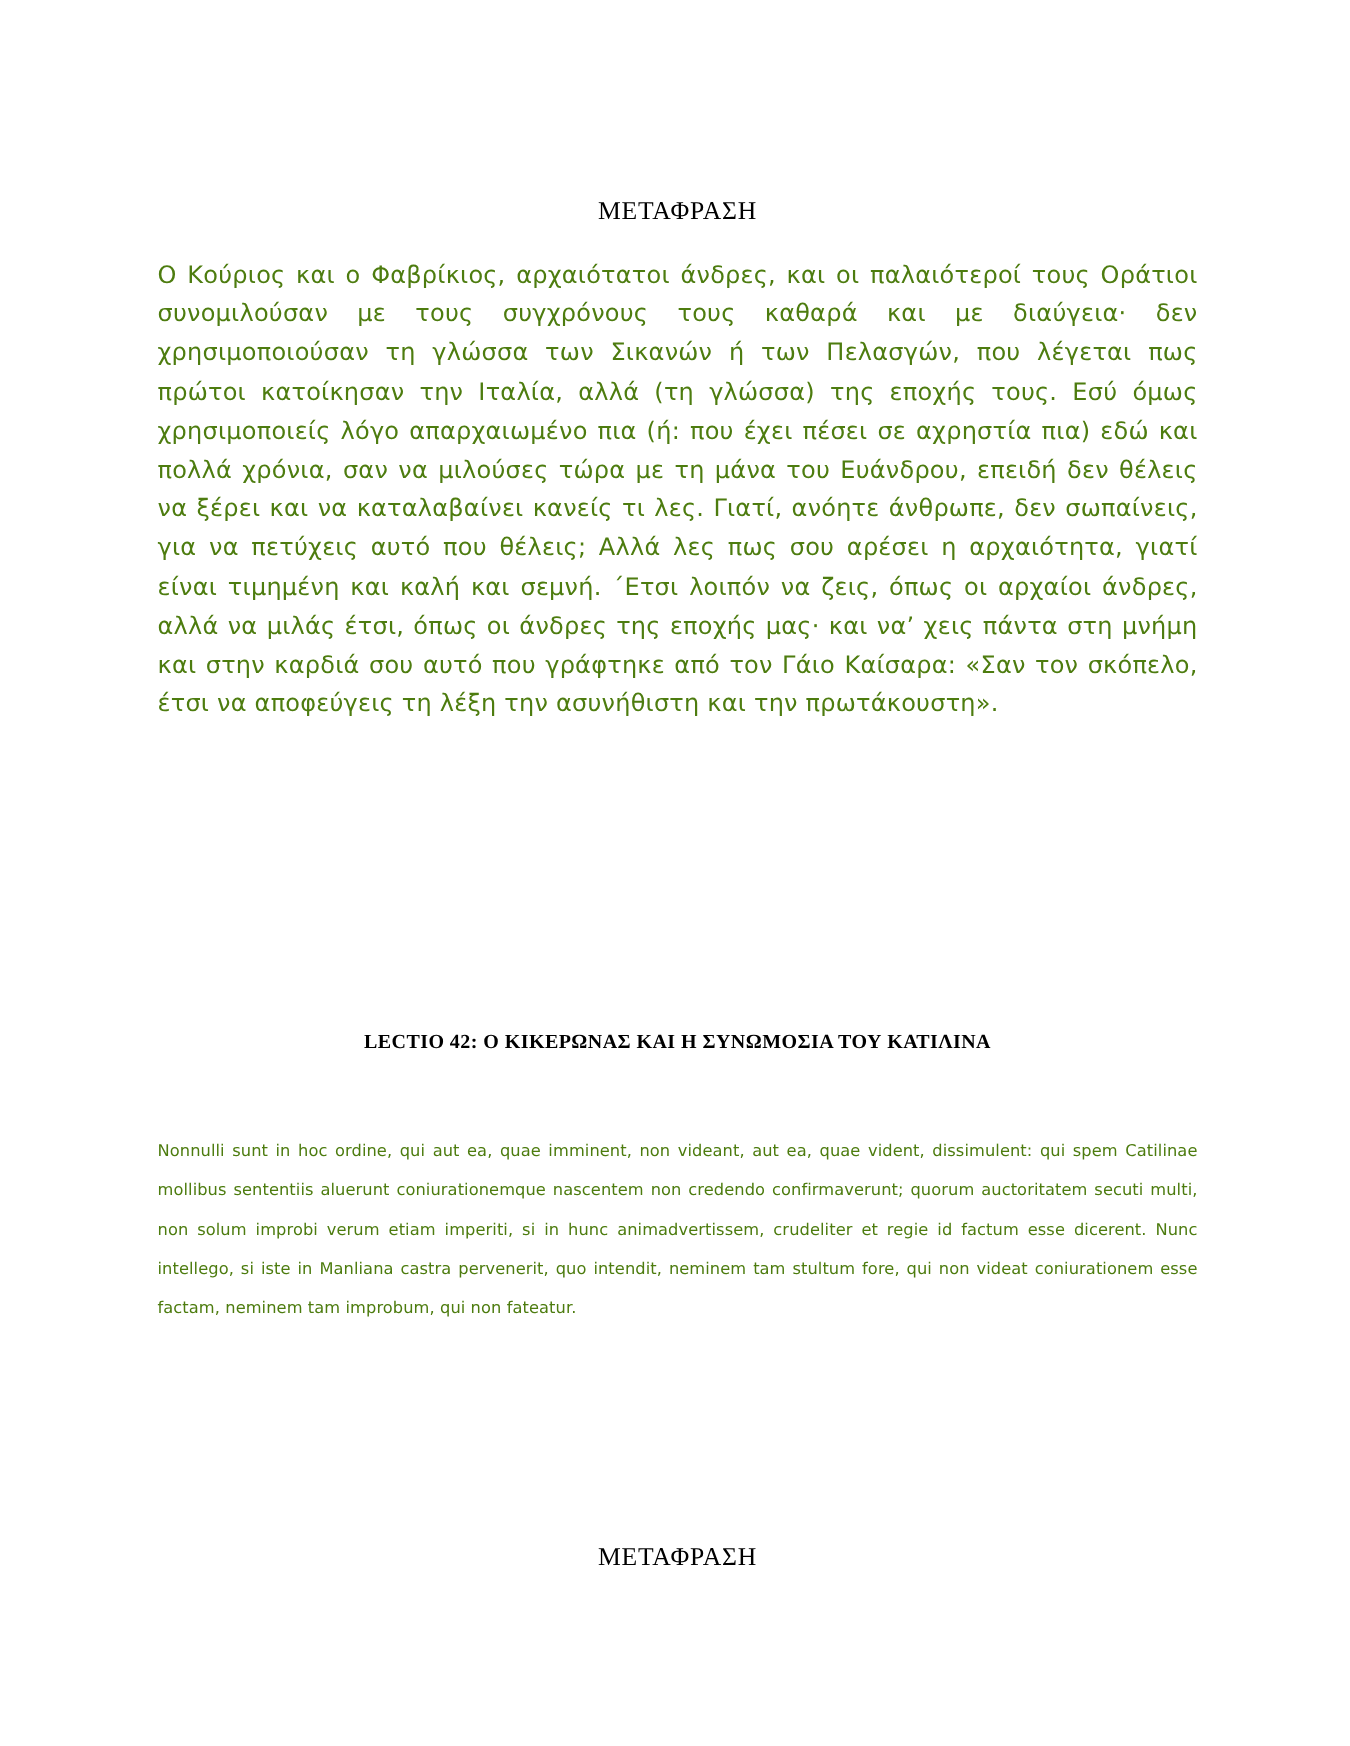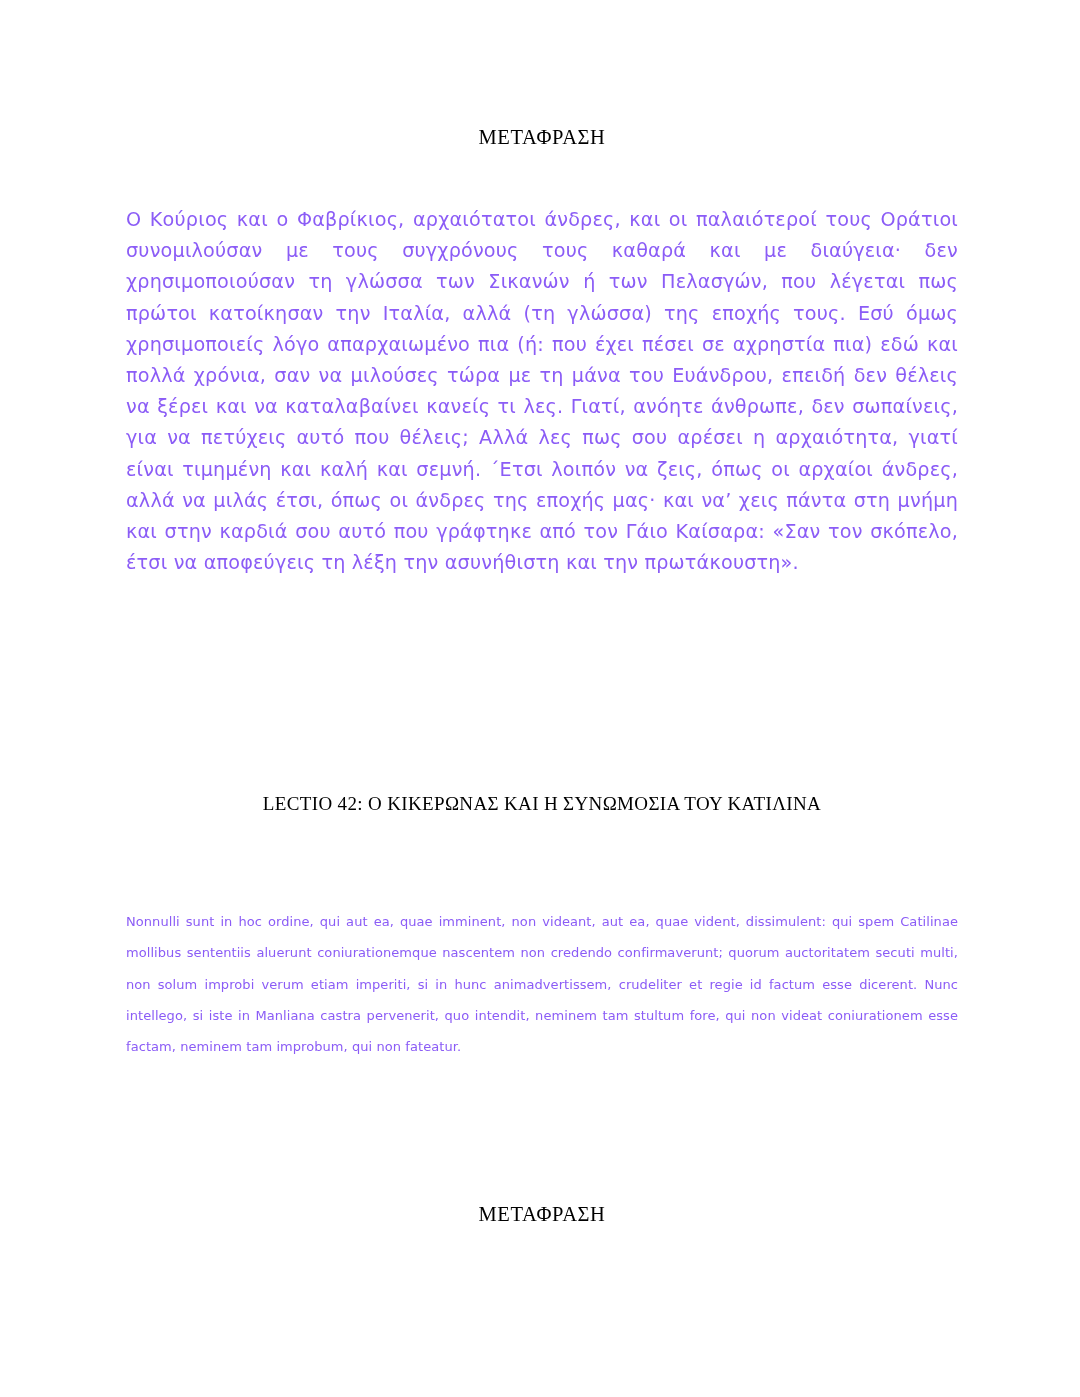--- a/index.html
+++ b/index.html
@@ -34,56 +34,58 @@
 
   
   .heading {
     font-family: "Liberation Serif", "DejaVu Serif", serif;
     font-size: 20.5px;
     font-weight: 400;
     text-align: center;
     letter-spacing: 0.6px;
     color: #000;
     white-space: nowrap;
+    margin-top: 32px;
   }
 
   .heading-top {
     position: absolute;
     left: 0;
     top: 126px;
     width: 832px;
   }
 
   .heading-lectio {
     position: absolute;
     left: 0;
     top: 793px;
     width: 832px;
-    font-size: 19px;
+    font-size: 16px;
     letter-spacing: 0.35px;
+    font-weight: bold;
   }
 
   .heading-bottom {
     position: absolute;
     left: 0;
     top: 1203px;
     width: 832px;
   }
 
   
   .body-para {
     position: absolute;
     left: 0;
     width: 832px;
     font-family: "DejaVu Sans", sans-serif;
     font-size: 19.3px;
     line-height: 31.1px;
     text-align: justify;
     text-justify: inter-word;
-    color: #8b5cf6;
+    color: #4d7c0f;
     hyphens: none;
     -webkit-hyphens: none;
   }
   .body-para:last-line { text-align: left; }
 
   .para-greek {
     top: 204px;
     font-size: 19.2px;
     line-height: 31.2px;
     letter-spacing: 0.01em;

